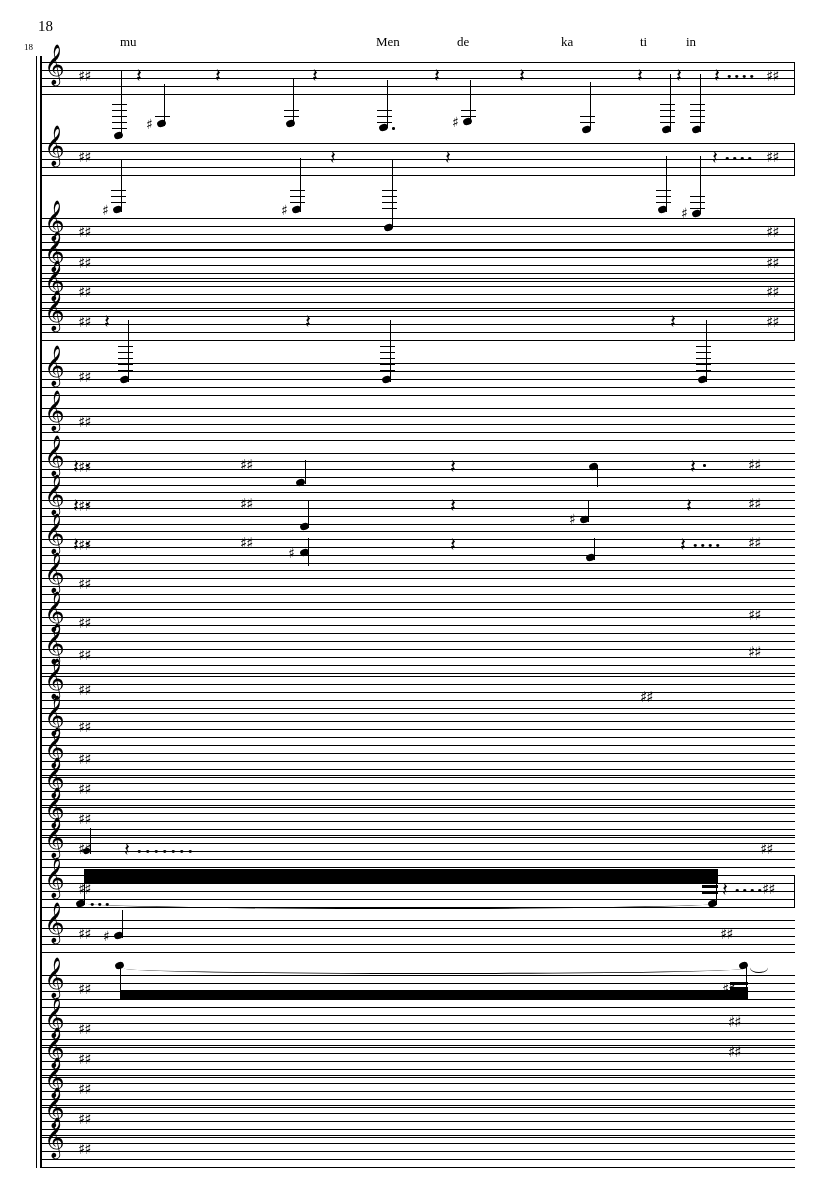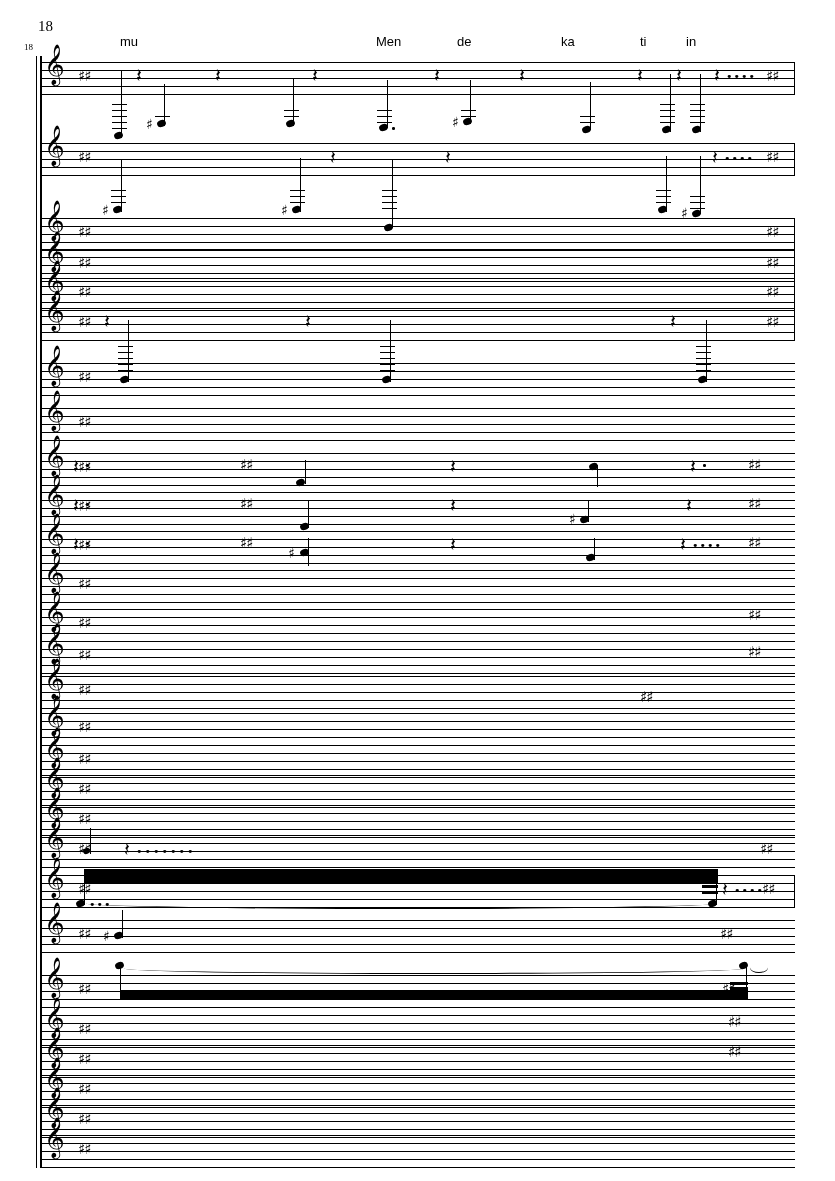--- a/index.html
+++ b/index.html
@@ -1,21 +1,21 @@
 <!DOCTYPE html>
 <html><head>
 <meta charset="utf-8">
 <style>
   html,body{margin:0;padding:0;background:#ffffff;}
   body{width:835px;height:1181px;position:relative;font-family:"Liberation Serif",serif;color:#000;}
   #sheet{position:absolute;left:0;top:0;width:835px;height:1181px;overflow:hidden;}
 
   .page-number{position:absolute;font-size:15px;font-family:"Liberation Serif",serif;}
   .measure-number{position:absolute;font-size:9px;font-family:"Liberation Serif",serif;}
-  .lyric{position:absolute;font-size:13px;font-family:Liberation Sans, sans-serif;}
+  .lyric{position:absolute;font-size:13px;font-family:Liberation Serif, serif;}
 
   
   .staff{position:absolute;left:40px;width:755px;height:33px;}
   .staff .ln{position:absolute;left:0;width:100%;height:1px;background:#000;}
   .staff .ln:nth-child(1){top:0px;}
   .staff .ln:nth-child(2){top:8px;}
   .staff .ln:nth-child(3){top:16px;}
   .staff .ln:nth-child(4){top:24px;}
   .staff .ln:nth-child(5){top:32px;}
 

